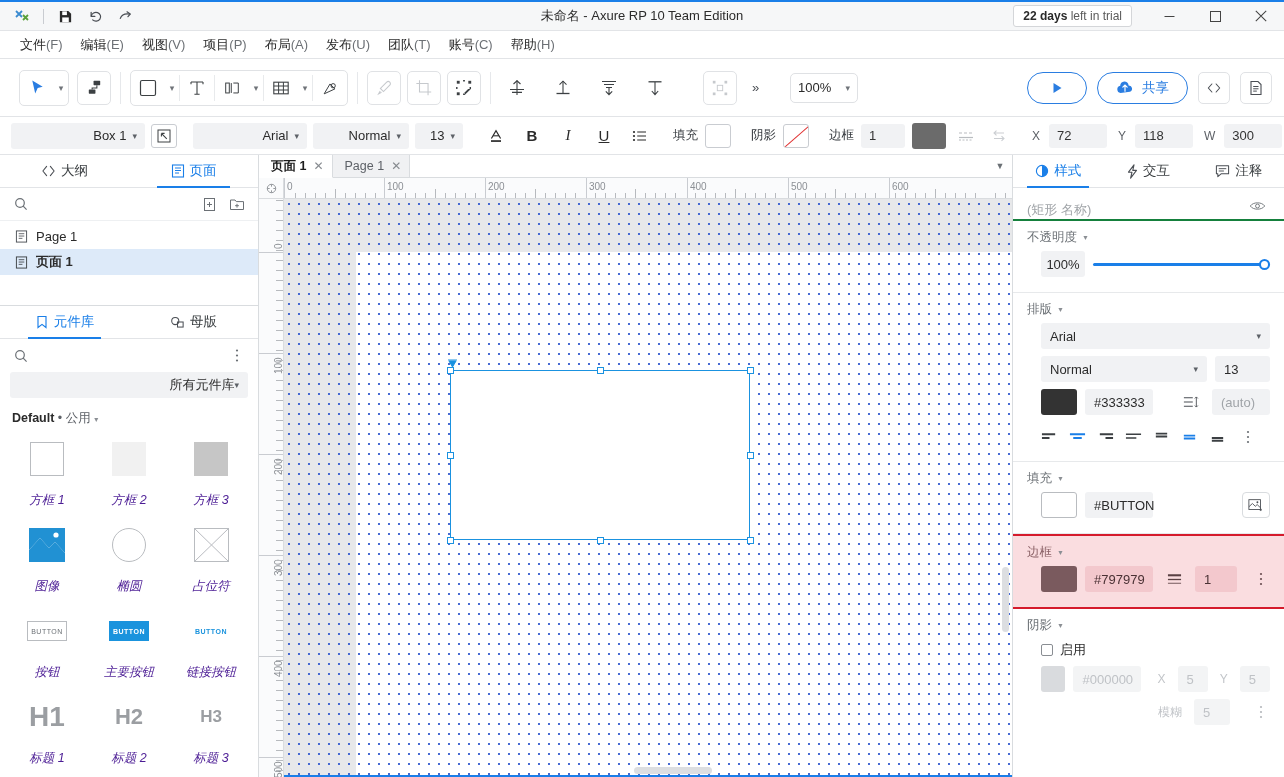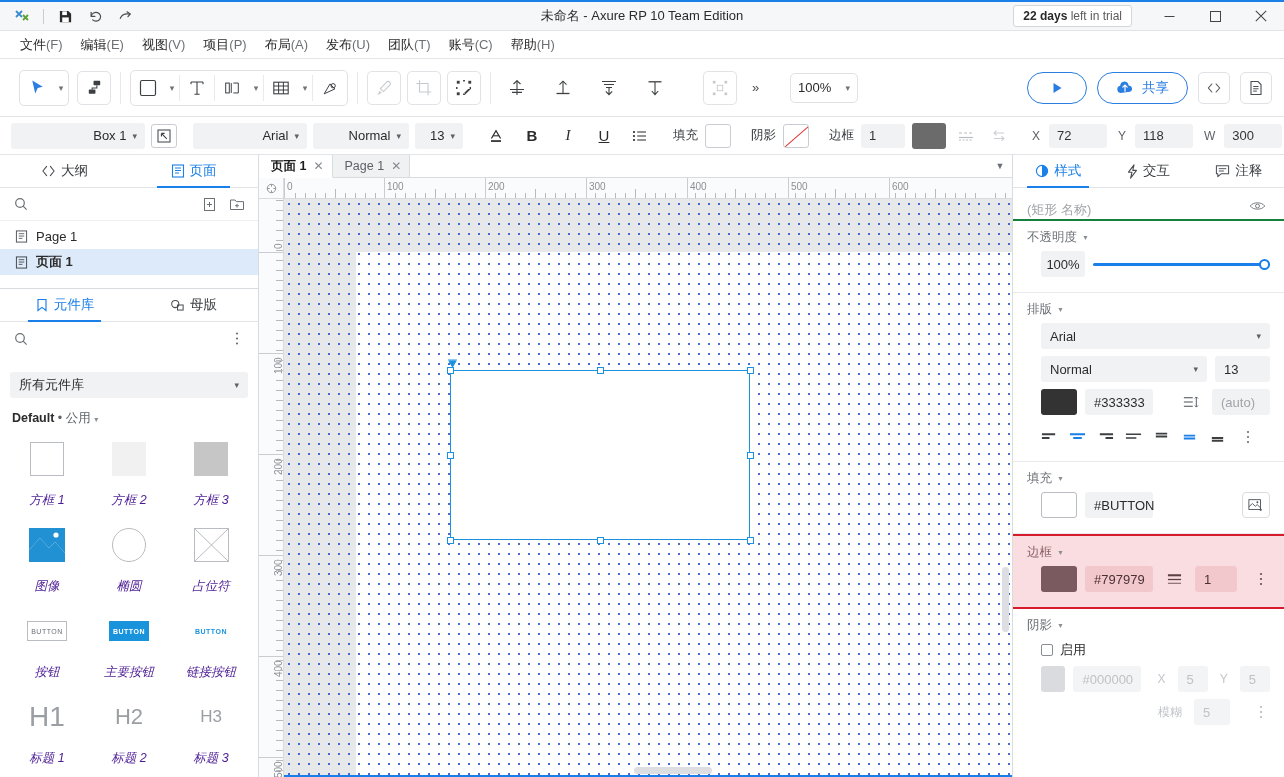--- a/index.html
+++ b/index.html
@@ -137,39 +137,39 @@
   .mini-btn { width: 22px; height: 22px; display: flex; align-items: center; justify-content: center; color: #6b7075; }
   .pagelist { flex: 1; overflow: hidden; padding-top: 2px;}
   .page-row { height: 26px; display: flex; align-items: center; gap: 8px; padding-left: 15px; font-size: 13px; color: #2b2b2b; }
   .page-row.selected { background: #ddeaf9; font-weight: 700; }
   .split { height: 1px; background: #d9dcdf; }
   .lib-head { height: 33px; display: flex; align-items: stretch; border-bottom: 1px solid #e2e4e7;}
   .lib-search { height: 33px; display: flex; align-items: center; padding: 0 10px; gap: 6px;}
   .libsel-wrap { padding: 0 10px 6px 10px; }
   .libsel {
     height: 26px; background: #f1f2f4; border-radius: 3px; display: flex; align-items: center;
-    justify-content: space-between; padding: 8px 9px; font-size: 13px; color: #2b2b2b; margin-top: 17px;
+    justify-content: flex-end; padding: 8px 9px; font-size: 13px; color: #2b2b2b;
   }
   .lib-group { padding: 6px 0 2px 12px; font-size: 12.5px; color: #5d6167; }
   .lib-group b { color: #2b2b2b; font-weight: 700; }
   .lib-grid { display: grid; grid-template-columns: repeat(3, 1fr); padding: 2px 6px; }
   .lib-cell { display: flex; flex-direction: column; align-items: center; justify-content: flex-start; padding: 7px 0 8px 0;}
   .lib-vis { height: 42px; display: flex; align-items: center; justify-content: center; }
   .lib-lbl { font-size: 12.5px; color: #4c1d95; margin-top: 12px; font-style: italic;}
   .sh-box1 { width: 34px; height: 34px; border: 1px solid #b9bcc0; background: #fff; }
   .sh-box2 { width: 34px; height: 34px; background: #f1f1f1; }
   .sh-box3 { width: 34px; height: 34px; background: #c6c6c6; }
   .sh-circle { width: 34px; height: 34px; border: 1px solid #b9bcc0; border-radius: 50%; background: #fff;}
   .sh-btn-o { width: 40px; height: 20px; border: 1px solid #b9bcc0; background:#fff; display:flex;align-items:center;justify-content:center;
               font-size: 7px; color:#6b7075; letter-spacing: .5px;}
   .sh-btn-f { width: 40px; height: 20px; background:#1a93dd; display:flex;align-items:center;justify-content:center;
               font-size: 7px; color:#fff; letter-spacing: .5px; font-weight:700;}
   .sh-btn-l { width: 40px; height: 20px; display:flex;align-items:center;justify-content:center;
               font-size: 7px; color:#1a93dd; letter-spacing: .5px; font-weight:700;}
-  .sh-h { color: #9b9ea2; font-weight: 400; }
+  .sh-h { color: #9b9ea2; font-weight: 700; }
 
   
   .center { flex: 1; min-width: 0; display: flex; flex-direction: column; background: #fff; position: relative; }
   .tabstrip { height: 23px; min-height:23px; background: #fff; display: flex; align-items: stretch; border-bottom: 1px solid #d9dcdf; position: relative;}
   .ctab { display: flex; align-items: center; gap: 7px; padding: 0 8px 0 12px; font-size: 12.5px; color: #5d6167;
           background: #f0f1f3; border-right: 1px solid #d9dcdf; }
   .ctab.active { background: #fff; color: #1c1c1c; font-weight: 700; border-bottom: 1px solid #fff; margin-bottom: -1px;}
   .ctab .x { color: #85898e; font-size: 12px; }
   .tabstrip-caret { margin-left: auto; width: 24px; display: flex; align-items: center; justify-content: center; color: #6b7075; font-size: 9px;}
   .canvas-wrap { flex: 1; position: relative; overflow: hidden; background: #fff; }

